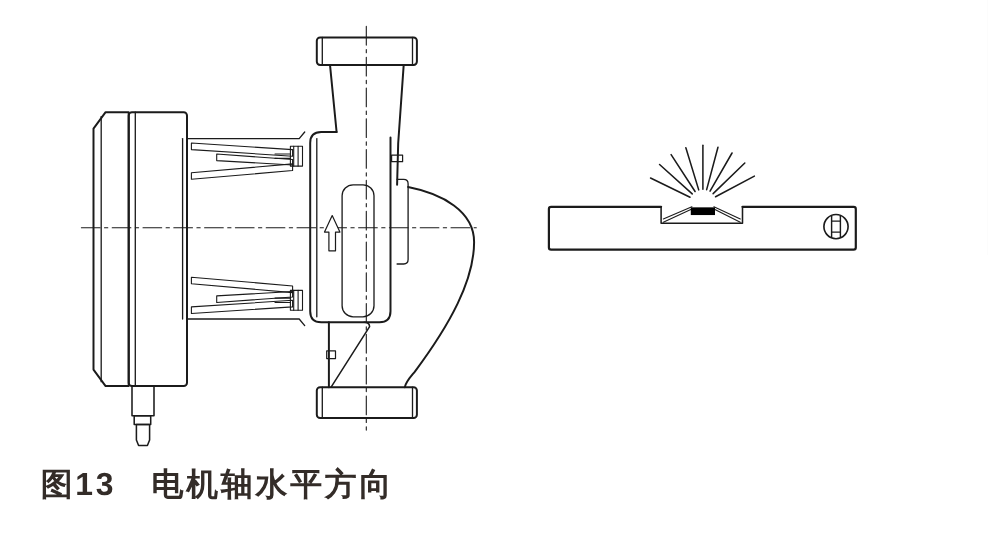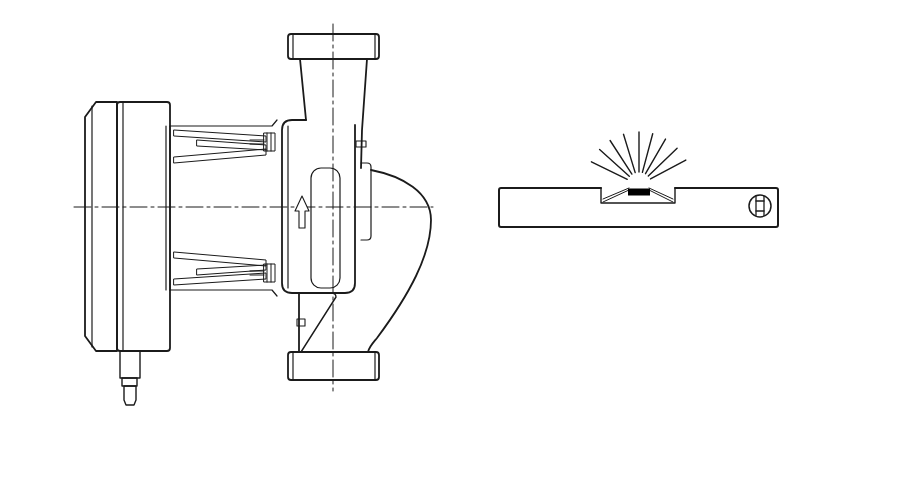--- a/index.html
+++ b/index.html
@@ -149,14 +149,17 @@
 
     <g stroke-width="1.5">
       <circle cx="760" cy="206" r="11"></circle>
       <line x1="756" y1="196.5" x2="756" y2="215.5" stroke-width="1.3"></line>
       <line x1="764" y1="196.5" x2="764" y2="215.5" stroke-width="1.3"></line>
       <line x1="756" y1="201" x2="764" y2="201" stroke-width="1.3"></line>
       <line x1="756" y1="211" x2="764" y2="211" stroke-width="1.3"></line>
     </g>
   </svg>
 
+  <div class="caption">
+    <span class="number">图13</span><span class="title">电机轴水平方向</span>
+  </div>
 
 </div>
 
 </body></html>

